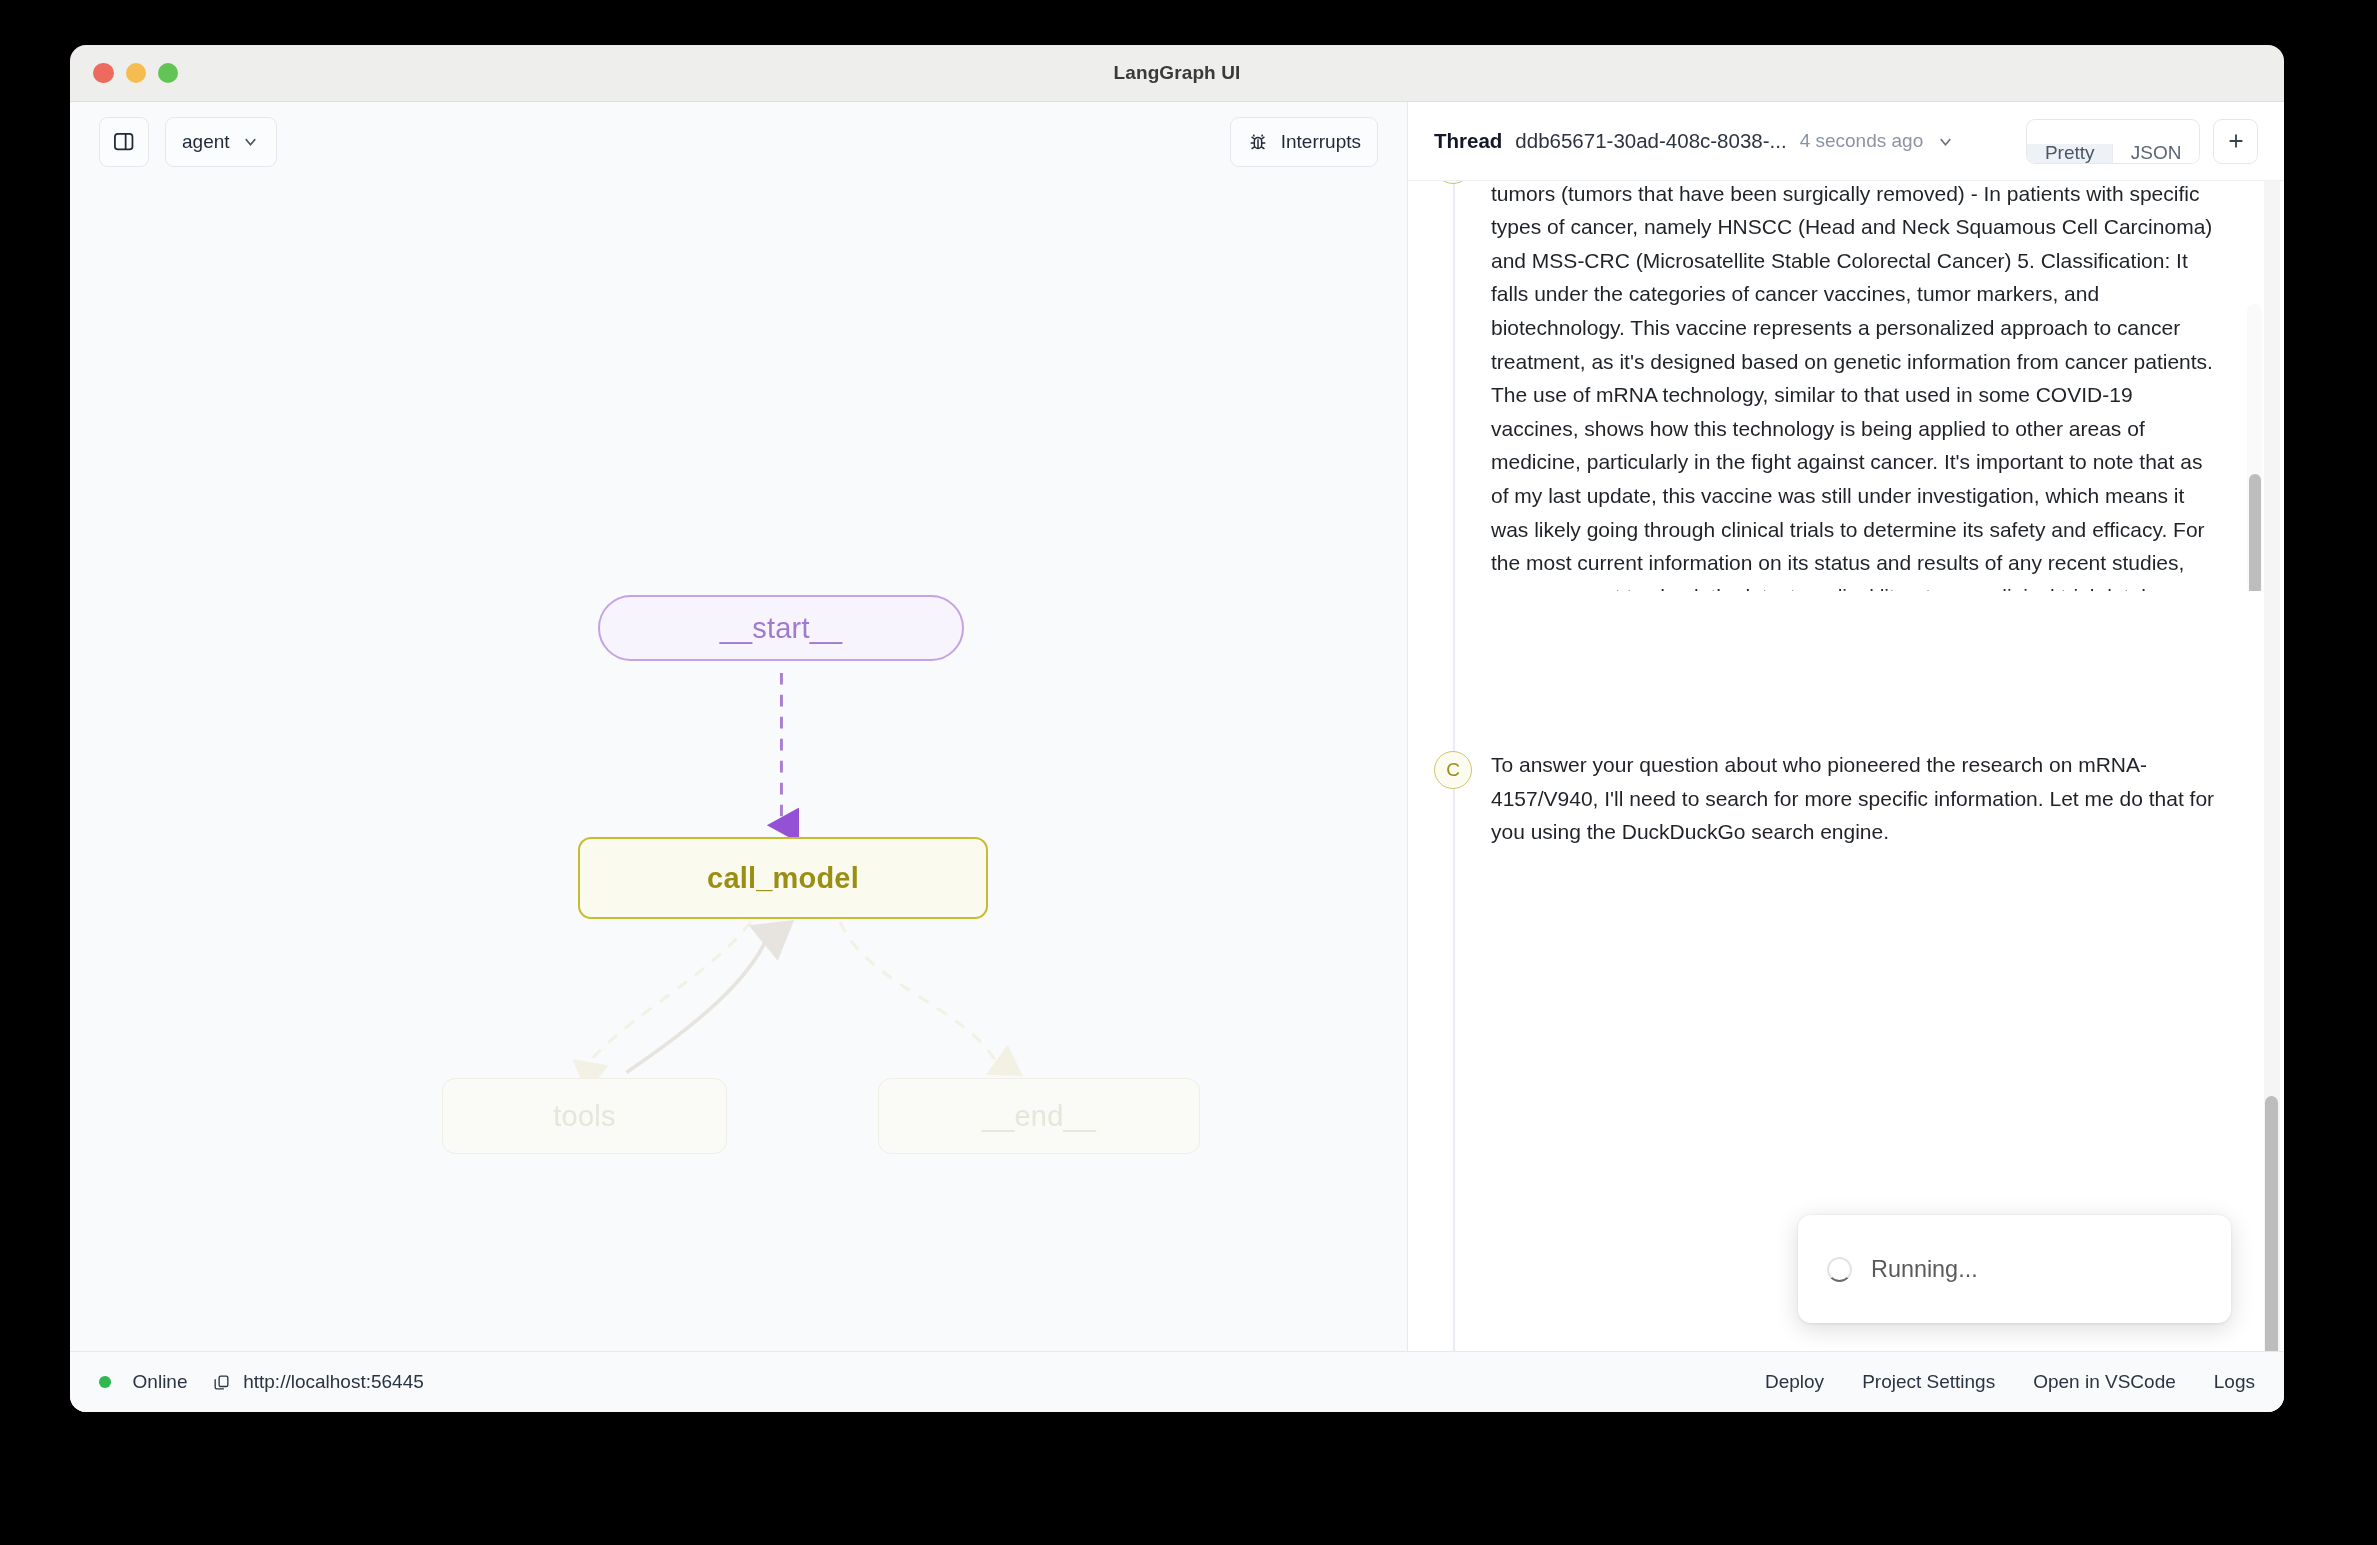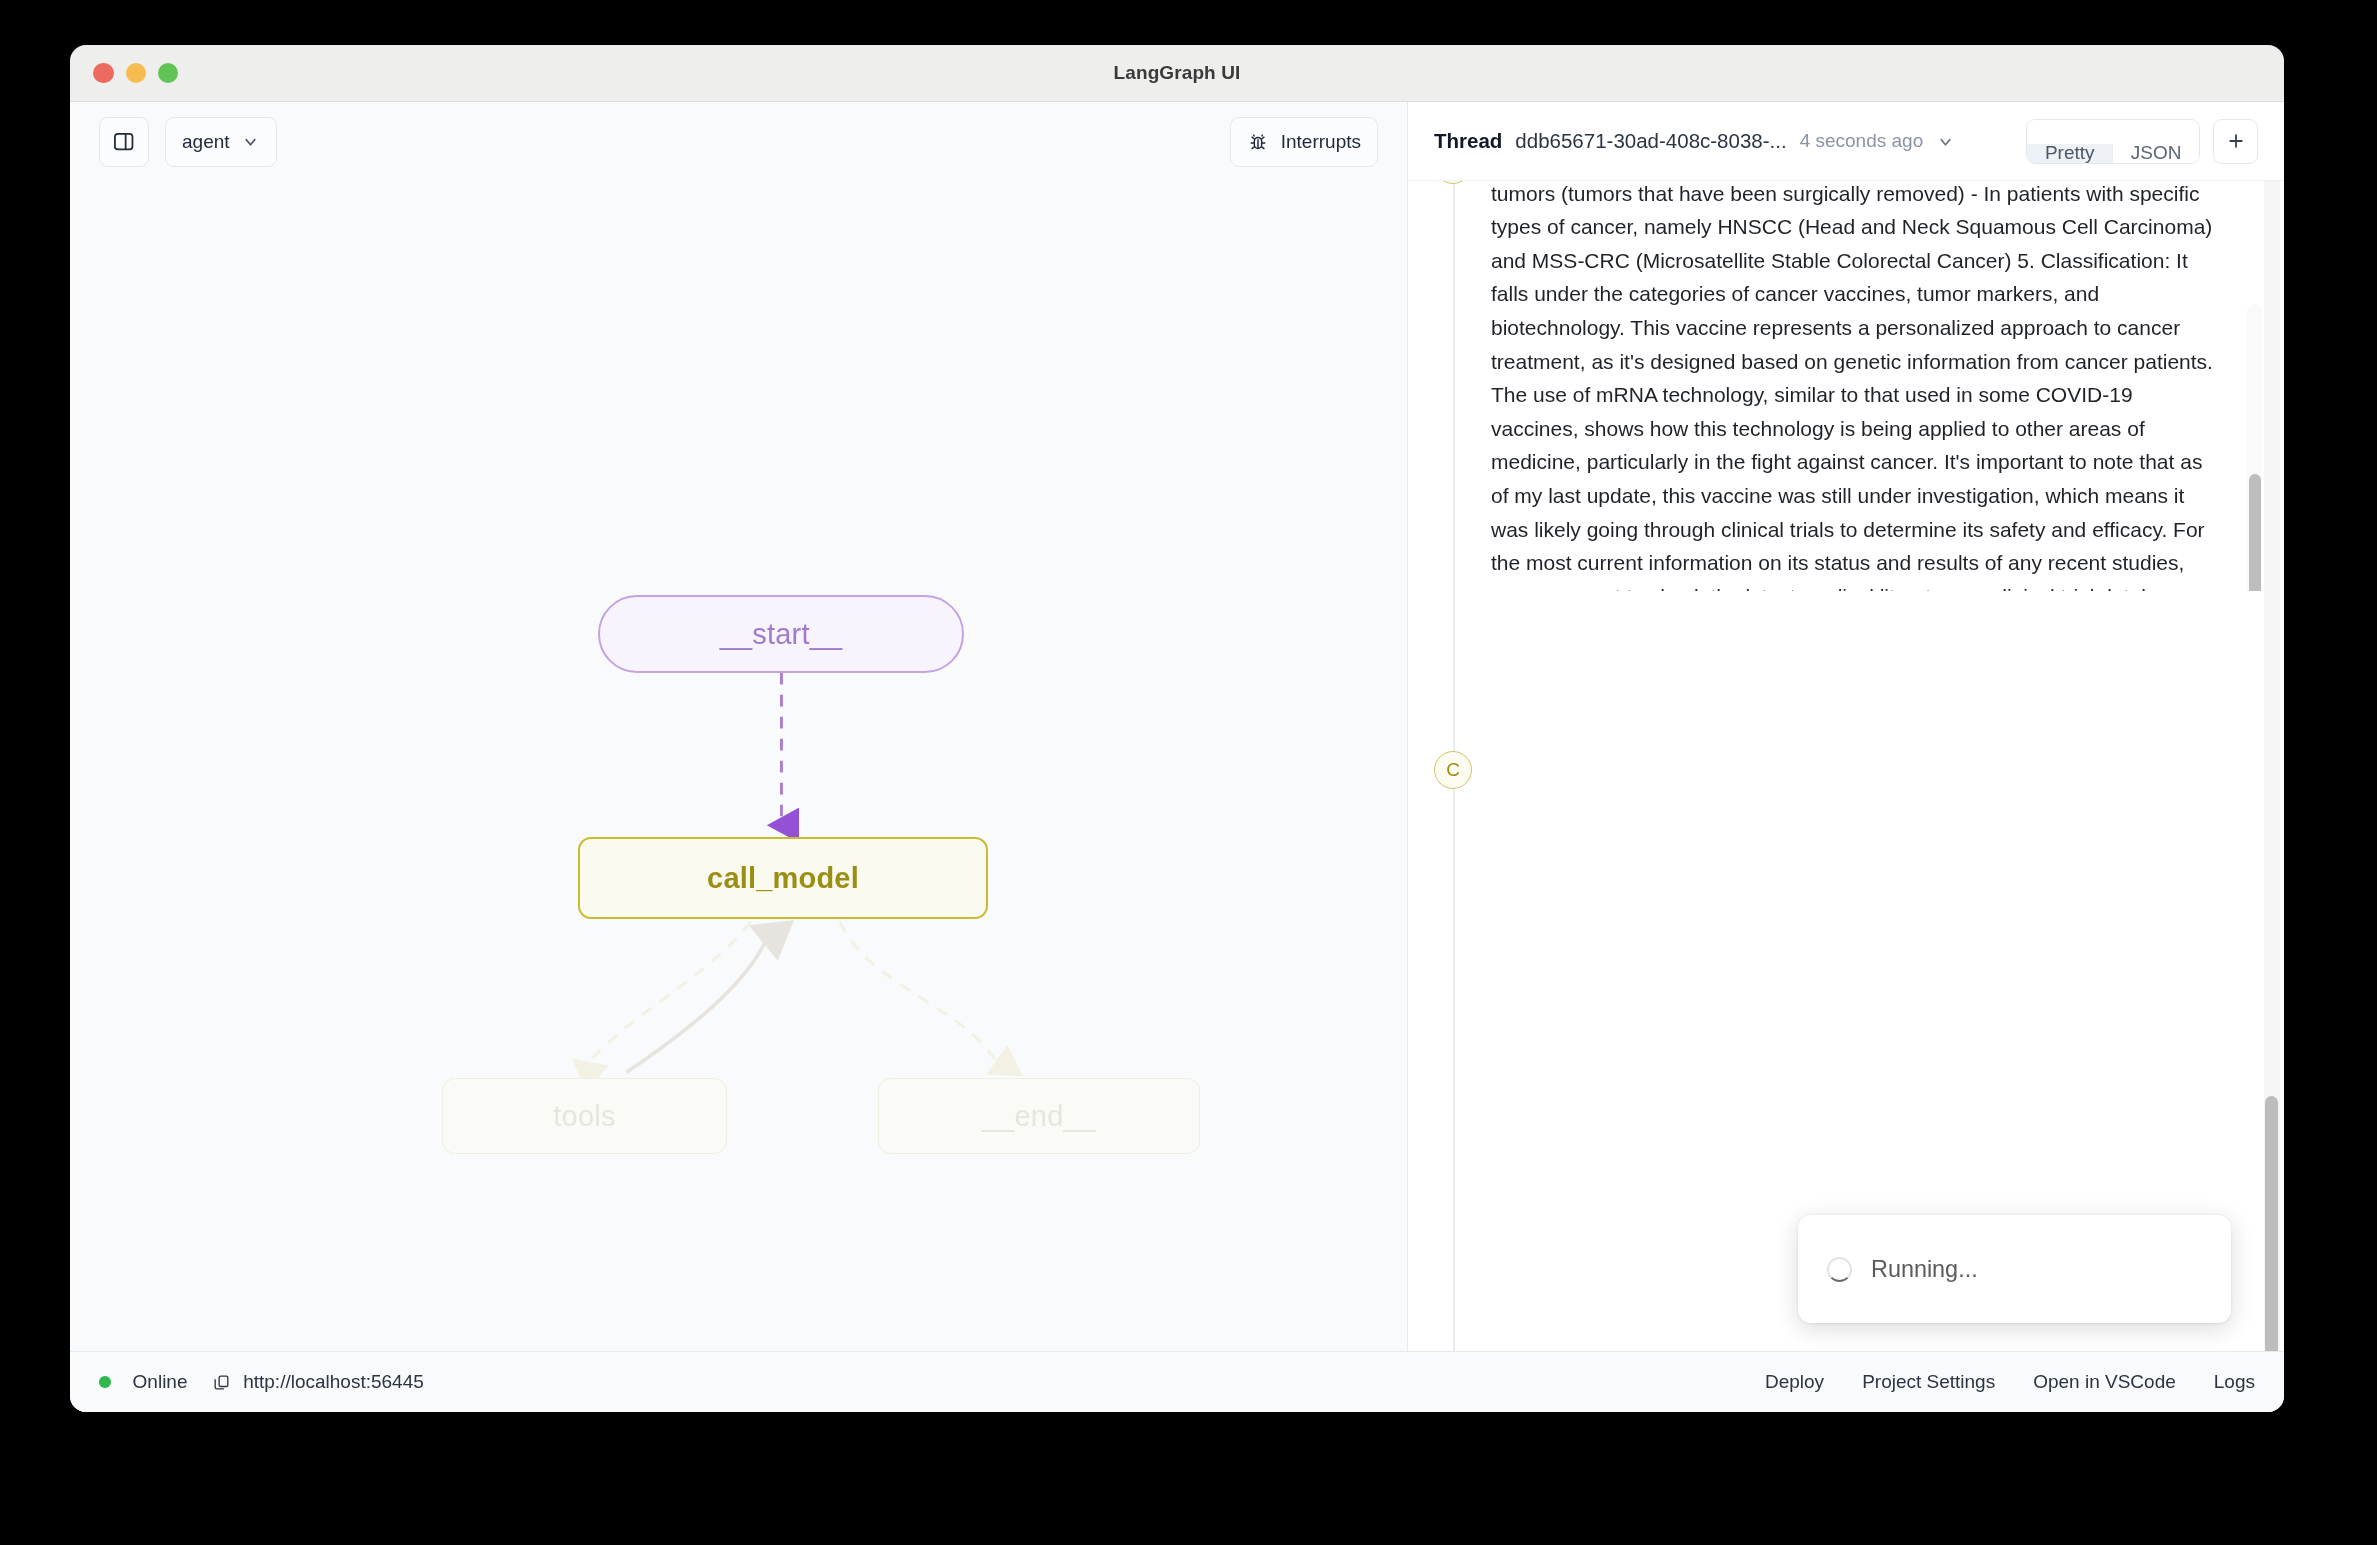--- a/index.html
+++ b/index.html
@@ -88,21 +88,21 @@
     position: relative;
     overflow: hidden;
   }
   .node {
     position: absolute;
     display: flex; align-items: center; justify-content: center;
     font-size: 29px;
     letter-spacing: 0.2px;
   }
   .node.start {
-    left: 528px; top: 414px; width: 366px; height: 78px;
+    left: 528px; top: 414px; width: 366px; height: 66px;
     border: 2.2px solid #c4a3e4; border-radius: 41px;
     background: #f8f4fd; color: #9f7bd0;
   }
   .node.callmodel {
     left: 508px; top: 656px; width: 410px; height: 82px;
     border: 2.2px solid #c8bb2f; border-radius: 13px;
     background: #fbfaee; color: #9a8f14; font-weight: bold;
   }
   .node.tools {
     left: 372px; top: 897px; width: 285px; height: 76px;
@@ -463,20 +463,21 @@
 
           <div style="height:79px"></div>
 
 
           <div style="height:78px"></div>
 
           <div class="msg">
             <div class="avatar ai">
               <span>C</span>
             </div>
+            <div class="msg-body">To answer your question about who pioneered the research on mRNA-4157/V940, I'll need to search for more specific information. Let me do that for you using the DuckDuckGo search engine.</div>
           </div>
 
           <div id="outer-sb-track"></div>
           <div id="outer-sb-thumb"></div>
         </div>
 
         <div id="running-toast">
           <span class="spinner-ring gray"></span>
           <span id="running-label">Running...</span>
         </div>

